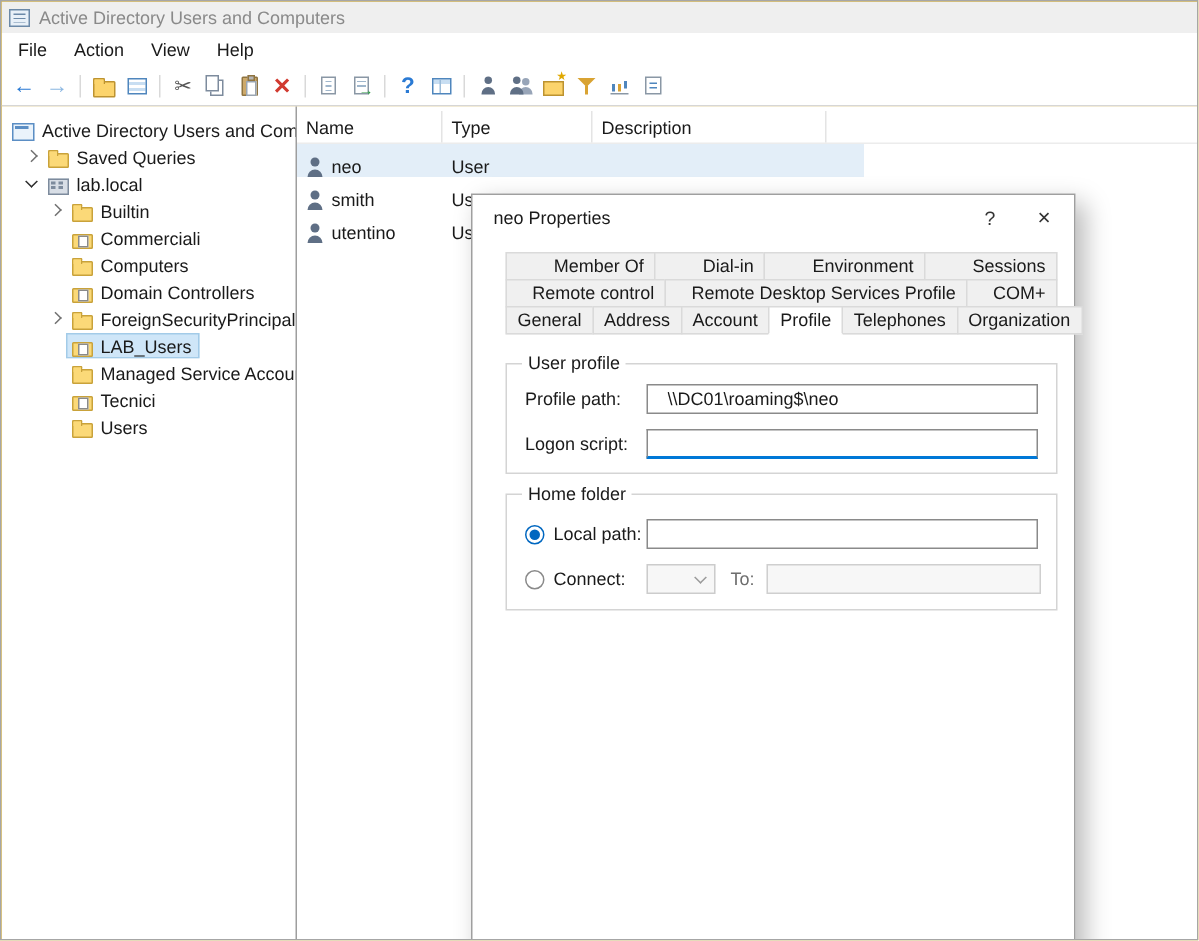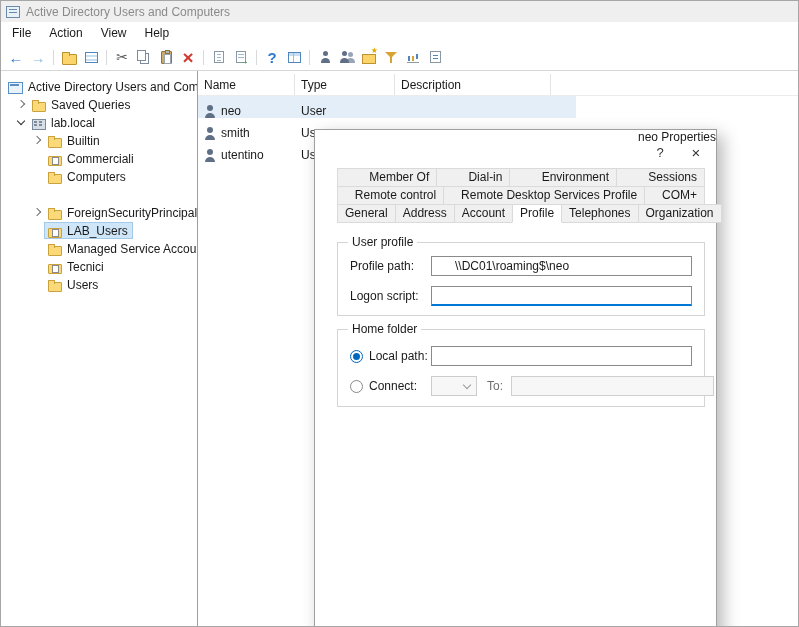--- a/index.html
+++ b/index.html
@@ -108,21 +108,21 @@
   .cell { padding:0 6px; white-space:nowrap; overflow:hidden; }
   .c-name { width:97px; display:flex; align-items:center; gap:5px; }
   .c-type { width:100px; }
   .c-desc { width:156px; }
   .user-ico { width:12px; height:13px; position:relative; flex:0 0 12px; }
   .user-ico::before { content:""; position:absolute; left:3px; top:0; width:6px; height:6px; border-radius:50%; background:#5f6f85; }
   .user-ico::after { content:""; position:absolute; left:1px; bottom:0; width:10px; height:5px; border-radius:5px 5px 0 0; background:#5f6f85; }
 
   
   .dialog { position:absolute; left:313px; top:128px; width:403px; height:520px; background:#fff; border:1px solid #9f9f9f; box-shadow:6px 6px 16px rgba(0,0,0,.28); z-index:10; }
-  .dlg-title { height:30px; display:flex; align-items:flex-end; padding-left:14px;flex-direction:column; }
+  .dlg-title { height:30px; display:flex; align-items:center; padding-left:14px; }
   .dlg-title-text { font-size:12px; }
   .dlg-btns { margin-left:auto; display:flex; height:100%; }
   .dlg-help, .dlg-close { display:flex; align-items:center; justify-content:center; color:#333; }
   .dlg-help { width:32px; font-size:13px; }
   .dlg-close { width:40px; font-size:15px; }
 
   .tabs { position:absolute; left:22px; top:38px; width:368px; }
   .tabrow { display:flex; }
   .tabrow + .tabrow { margin-top:-1px; }
   .tab { flex:1 1 auto; height:19px; line-height:17px; text-align:right; background:#f0f0f0; border:1px solid #dadada; margin-left:-1px; padding:0 7px; white-space:nowrap; font-size:12px; }
@@ -131,21 +131,21 @@
 
   .group { position:absolute; left:22px; width:368px; border:1px solid #d4d4d4; }
   .g1 { top:112px; height:74px; }
   .g2 { top:199px; height:78px; }
   .gtitle { position:absolute; top:-8px; left:10px; background:#fff; padding:0 4px; font-size:12px; }
   .frow { position:absolute; left:12px; right:12px; display:flex; align-items:center; height:20px; }
   .g1 .r1 { top:13px; } .g1 .r2 { top:43px; }
   .g2 .r1 { top:16px; } .g2 .r2 { top:46px; }
   .frow label { width:81px; flex:0 0 81px; font-size:12px; }
   .g2 .frow label { width:62px; flex:0 0 62px; }
-  .txt { flex:1; height:20px; border:1px solid #8a8a8a; font-size:12px; padding:0 23px; font-family:inherit; outline:none; background:#fff; color:#1a1a1a; }
+  .txt { flex:1; height:20px; border:1px solid #8a8a8a; font-size:12px; padding:0 13px; font-family:inherit; outline:none; background:#fff; color:#1a1a1a; }
   .txt.focused { border-bottom:2px solid #0078d7; }
   .txt.disabled { background:#f7f7f7; border-color:#cfcfcf; color:#6e6e6e; }
   .radio { width:13px; height:13px; flex:0 0 13px; border-radius:50%; border:1px solid #8a8a8a; background:#fff; margin-right:6px; position:relative; }
   .radio.checked { border-color:#0067c0; }
   .radio.checked::after { content:""; position:absolute; left:2px; top:2px; width:7px; height:7px; border-radius:50%; background:#0067c0; }
   .combo { width:46px; height:20px; flex:0 0 46px; border:1px solid #cccccc; background:#f7f7f7; position:relative; }
   .combo-chev { position:absolute; right:6px; top:5px; width:6px; height:6px; border-right:1px solid #9a9a9a; border-bottom:1px solid #9a9a9a; transform:rotate(45deg); }
   .to-label { margin:0 8px 0 10px; color:#6e6e6e; }
 </style>
 </head>
@@ -308,20 +308,24 @@
         <div class="tree-item lvl-2 ico-folder">
           <span class="chev"></span>
           <span class="tree-body">
             <span class="ico"></span>
             <span class="lbl">Computers</span>
           </span>
         </div>
 
         <div class="tree-item lvl-2 ico-ou">
           <span class="chev"></span>
+          <span class="tree-body">
+            <span class="ico"></span>
+            <span class="lbl">Domain Controllers</span>
+          </span>
         </div>
 
         <div class="tree-item lvl-2 ico-folder exp-c">
           <span class="chev"></span>
           <span class="tree-body">
             <span class="ico"></span>
             <span class="lbl">ForeignSecurityPrincipals</span>
           </span>
         </div>
 

